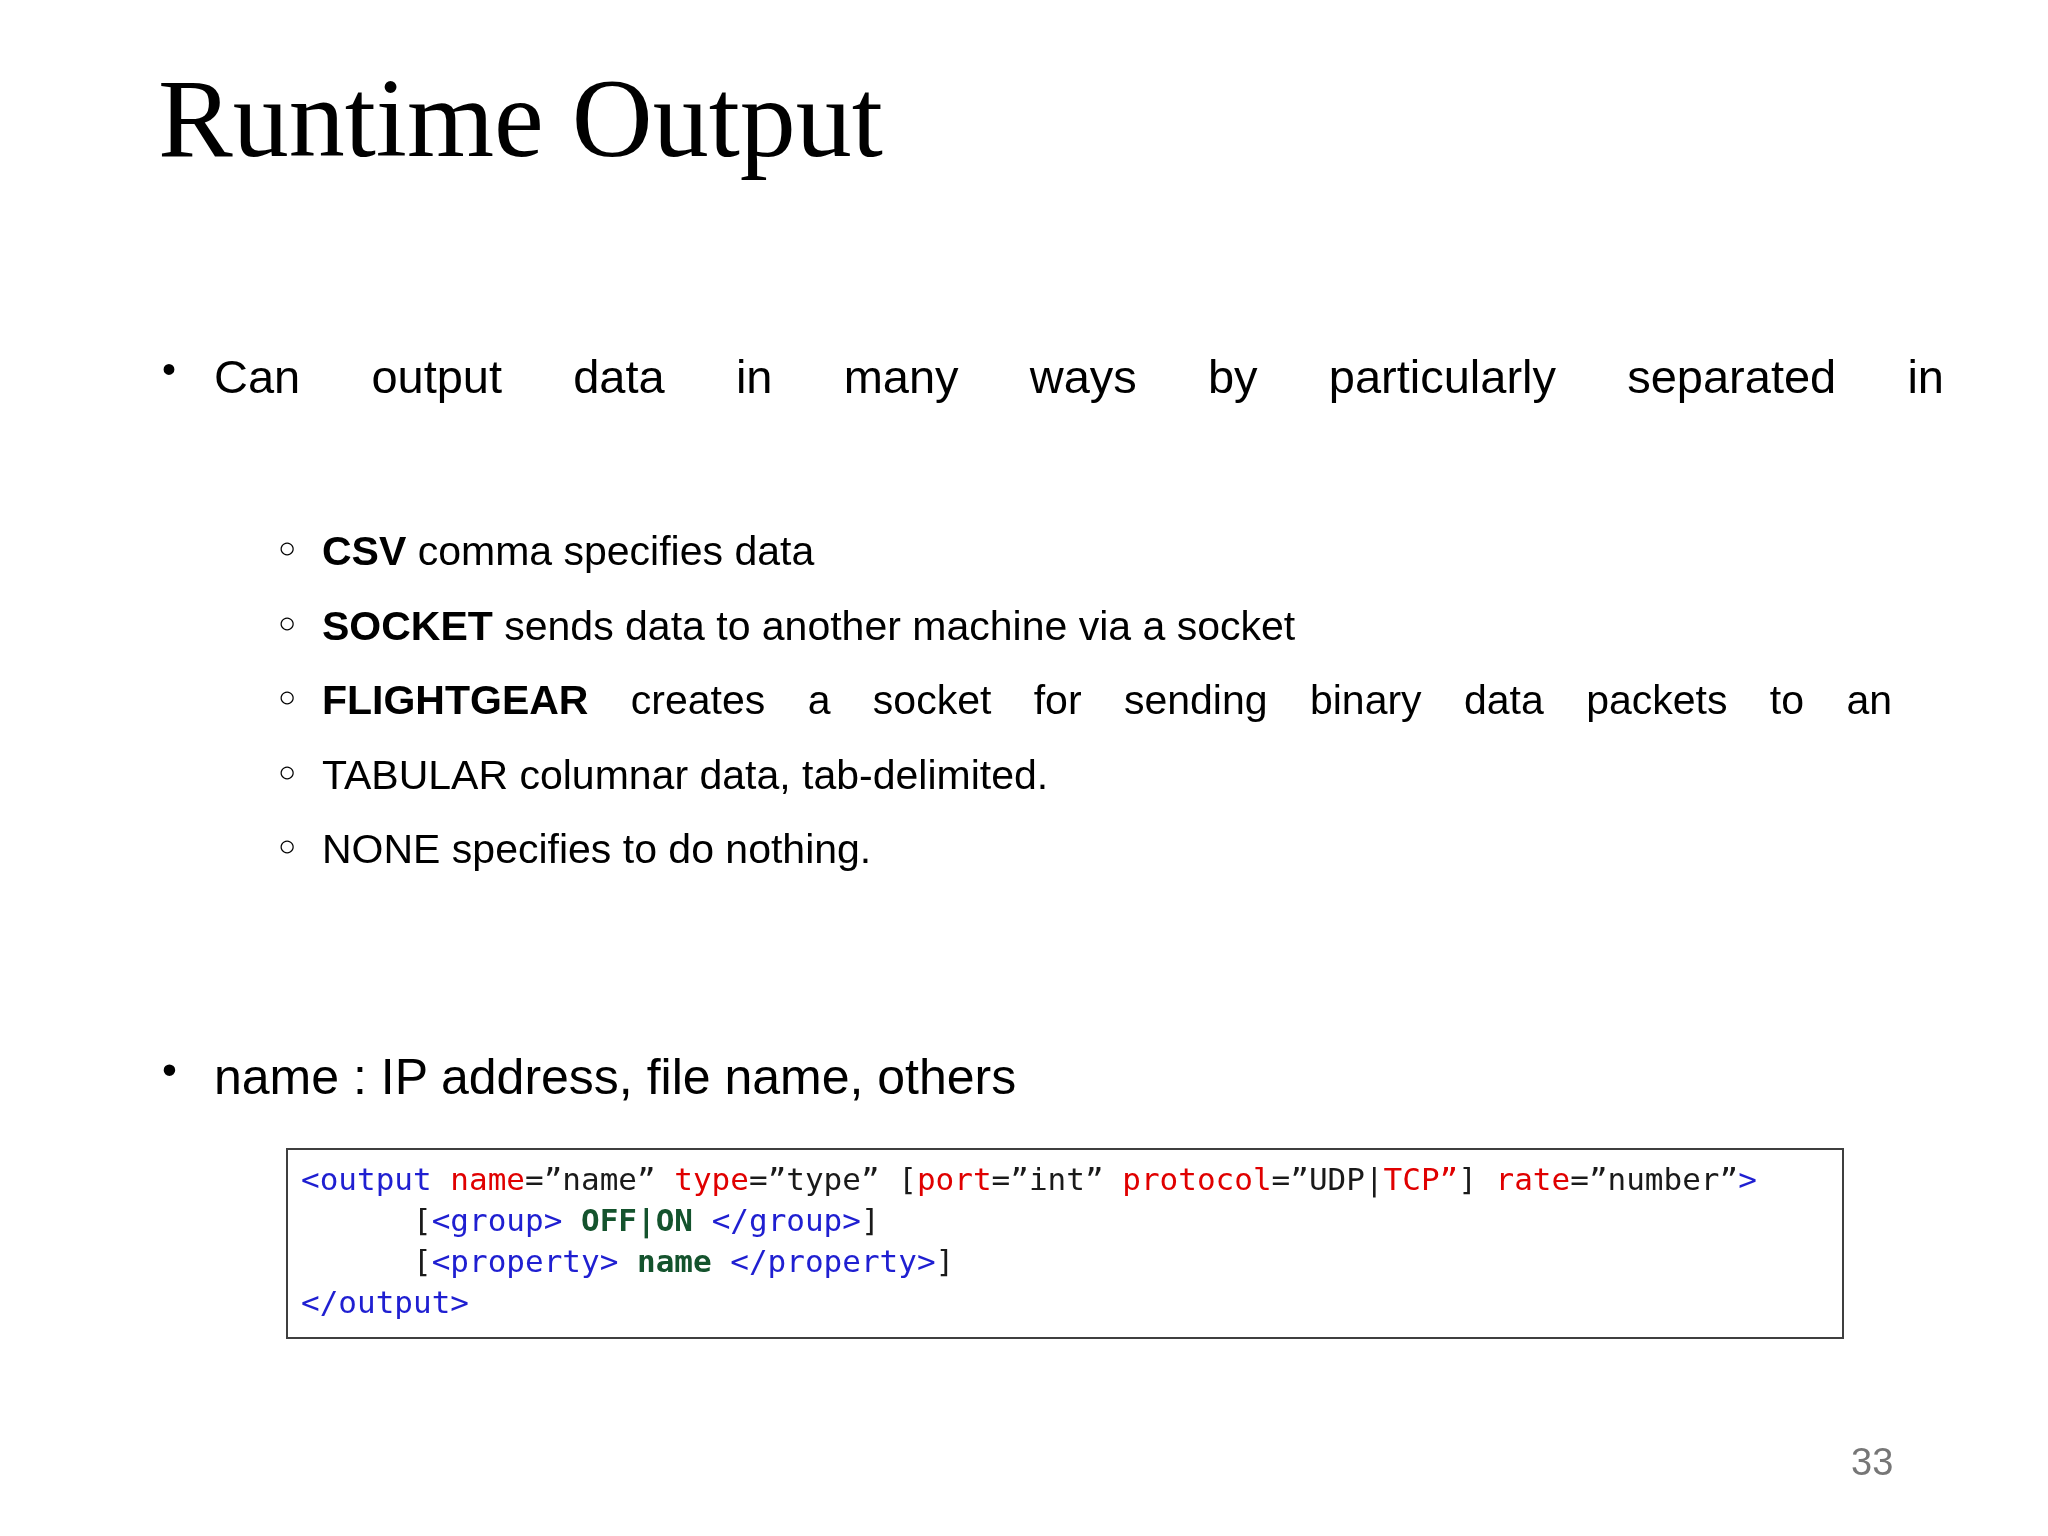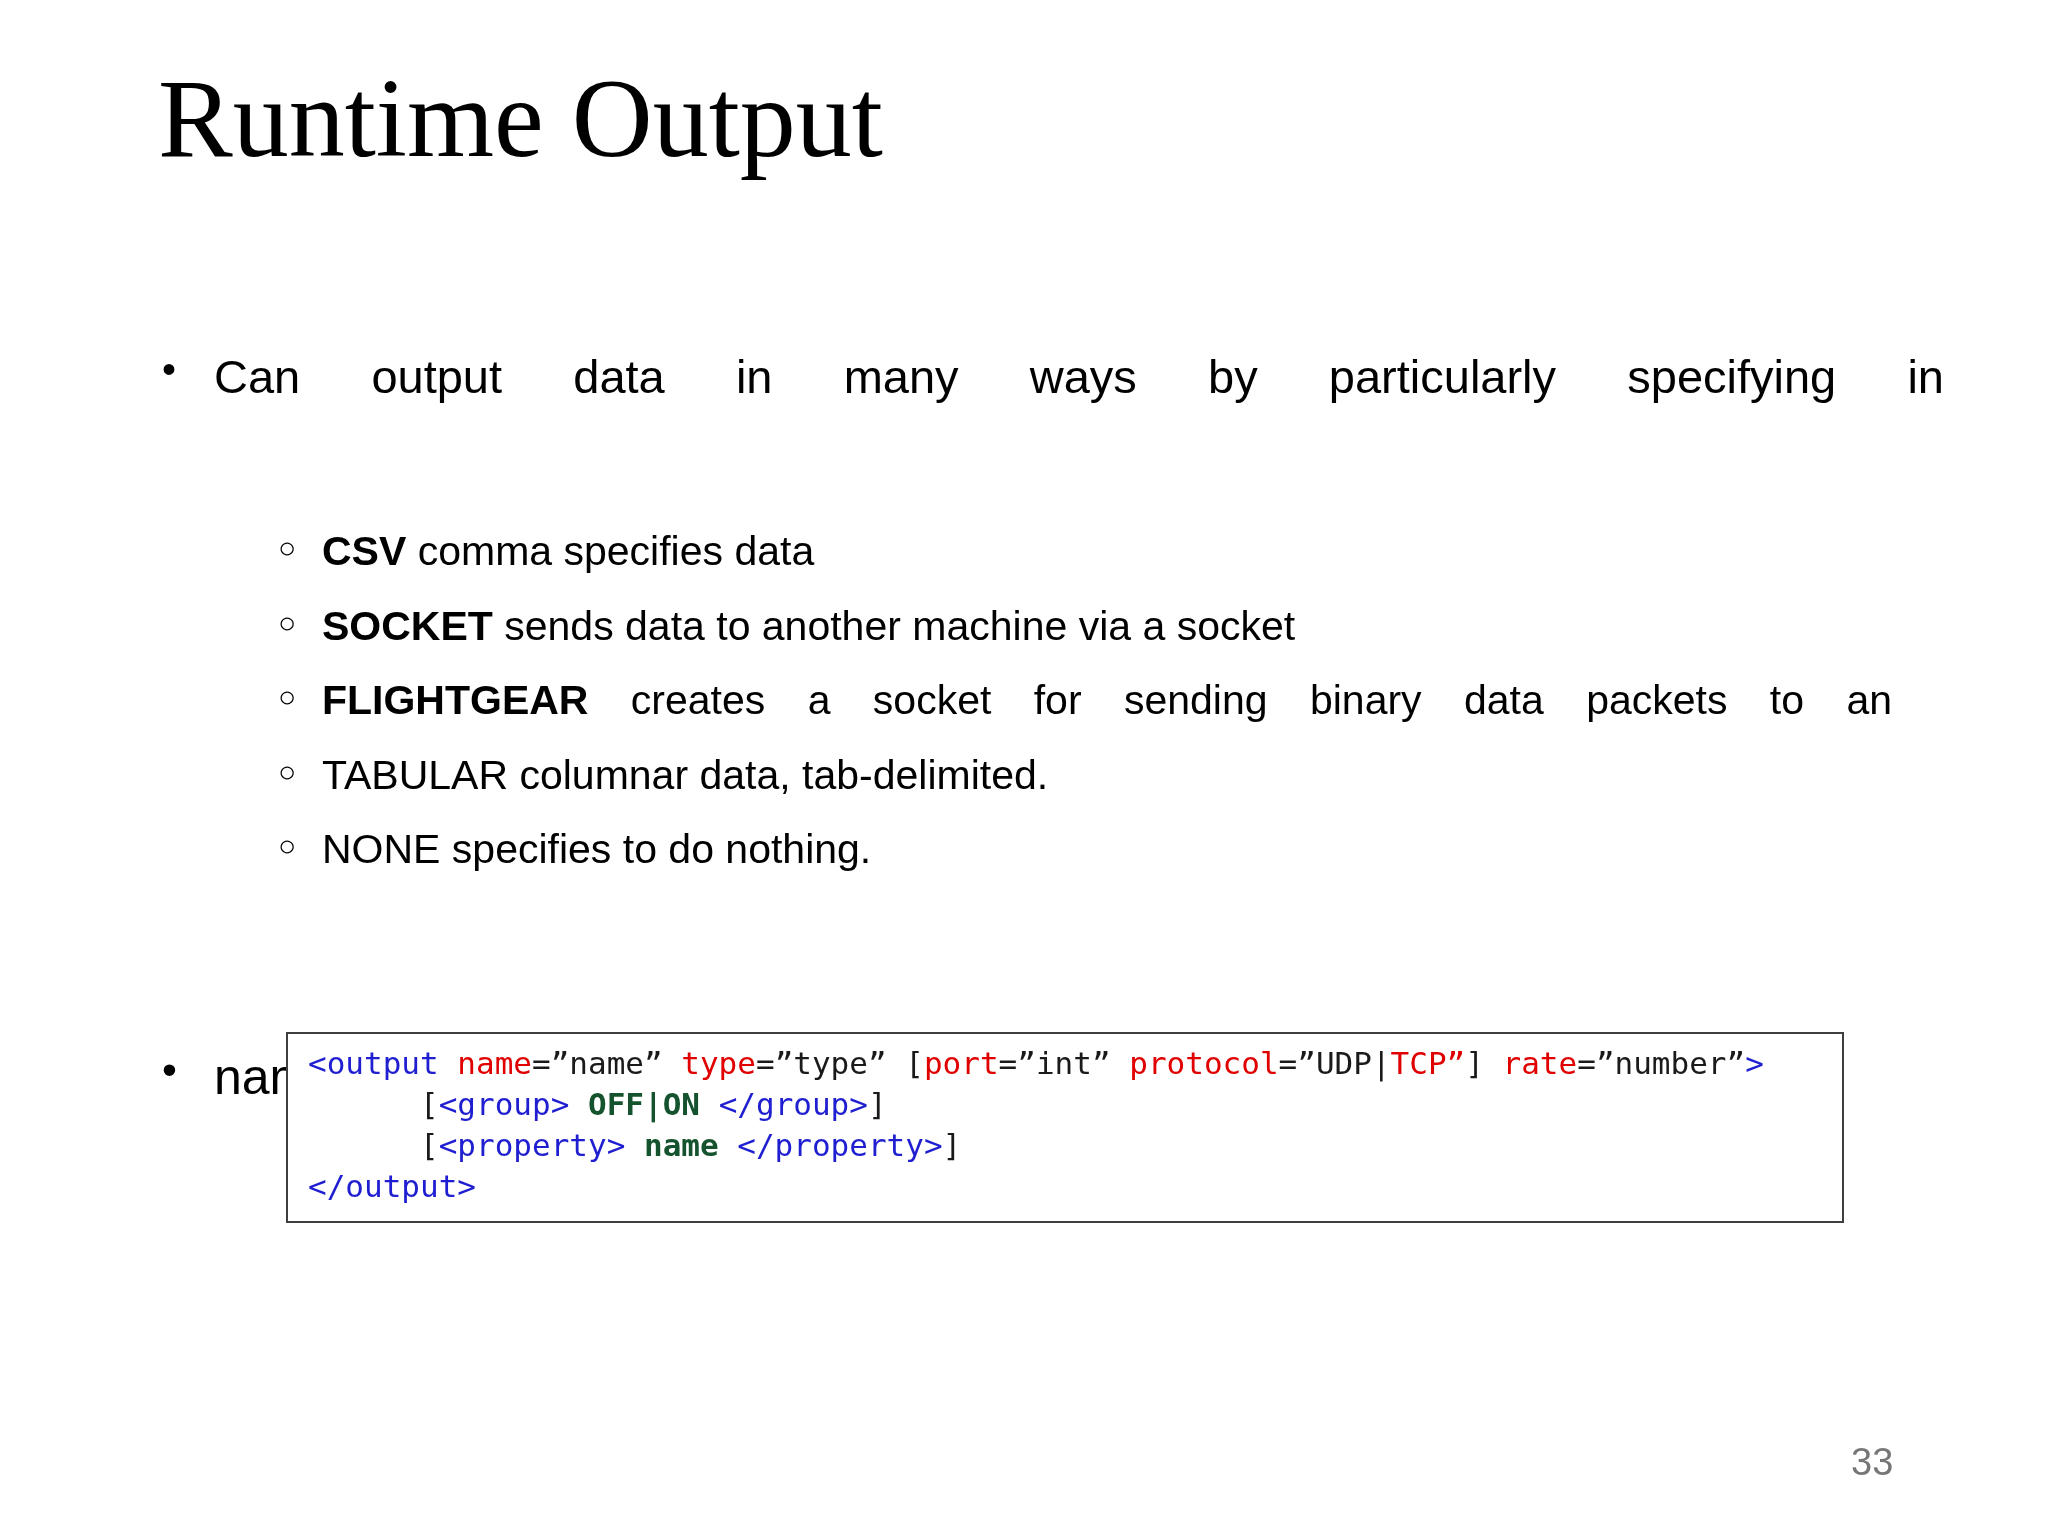--- a/index.html
+++ b/index.html
@@ -19,44 +19,44 @@
 
   
   .subs{position:absolute;left:278px;top:521px;width:1614px;font-size:41px;line-height:1.5;}
   .sub-item{position:relative;padding-left:44px;margin-bottom:13px;}
   .sub-item .ring{position:absolute;left:0;top:12px;font-size:30px;line-height:1;}
   .sub-line2{min-height:0;}
 
   b,.bold{font-weight:bold;}
 
   
-  .codebox{position:absolute;left:286px;top:1032px;width:1558px;height:191px;
+  .codebox{position:absolute;left:286px;top:1148px;width:1558px;height:191px;
            box-sizing:border-box;border:2px solid #3f3f3f;background:#ffffff;
-           padding:9px 0 0 20px;
+           padding:9px 0 0 13px;
            font-family:"DejaVu Sans Mono","Liberation Mono",monospace;
            font-size:31px;line-height:41px;white-space:pre;}
   .code-line{white-space:pre;}
   .tok-plain{color:#1a1a1a;}
   .tok-blue{color:var(--code-blue,#1f1fd1);}
   .tok-red{color:var(--code-red,#e00000);}
   .tok-bold{color:#14532d;font-weight:bold;}
 
   .pagenum{position:absolute;left:1851px;top:1440px;font-size:38px;line-height:1.2;
            color:var(--page-gray,#767676);text-align:right;}
 </style>
 </head>
 <body>
 
 <div class="slide">
 
   <div class="title">Runtime Output</div>
 
   <div class="b1 lvl1">
     <span class="dot">•</span>
-    <div class="justify">Can output data in many ways by particularly specifying in</div>
+    <div class="justify">Can output data in many ways by particularly separated in</div>
   </div>
 
   <div class="subs">
 
     <div class="sub-item">
       <span class="ring">○</span>
       <div><b>CSV</b><span> comma specifies data</span></div>
       <div class="sub-line2"></div>
     </div>
 

